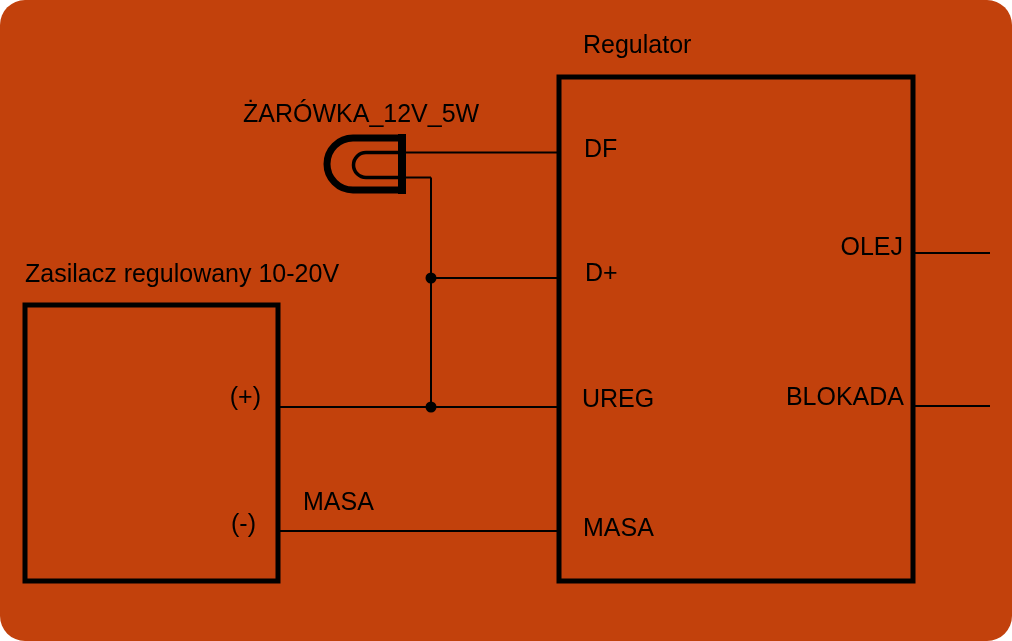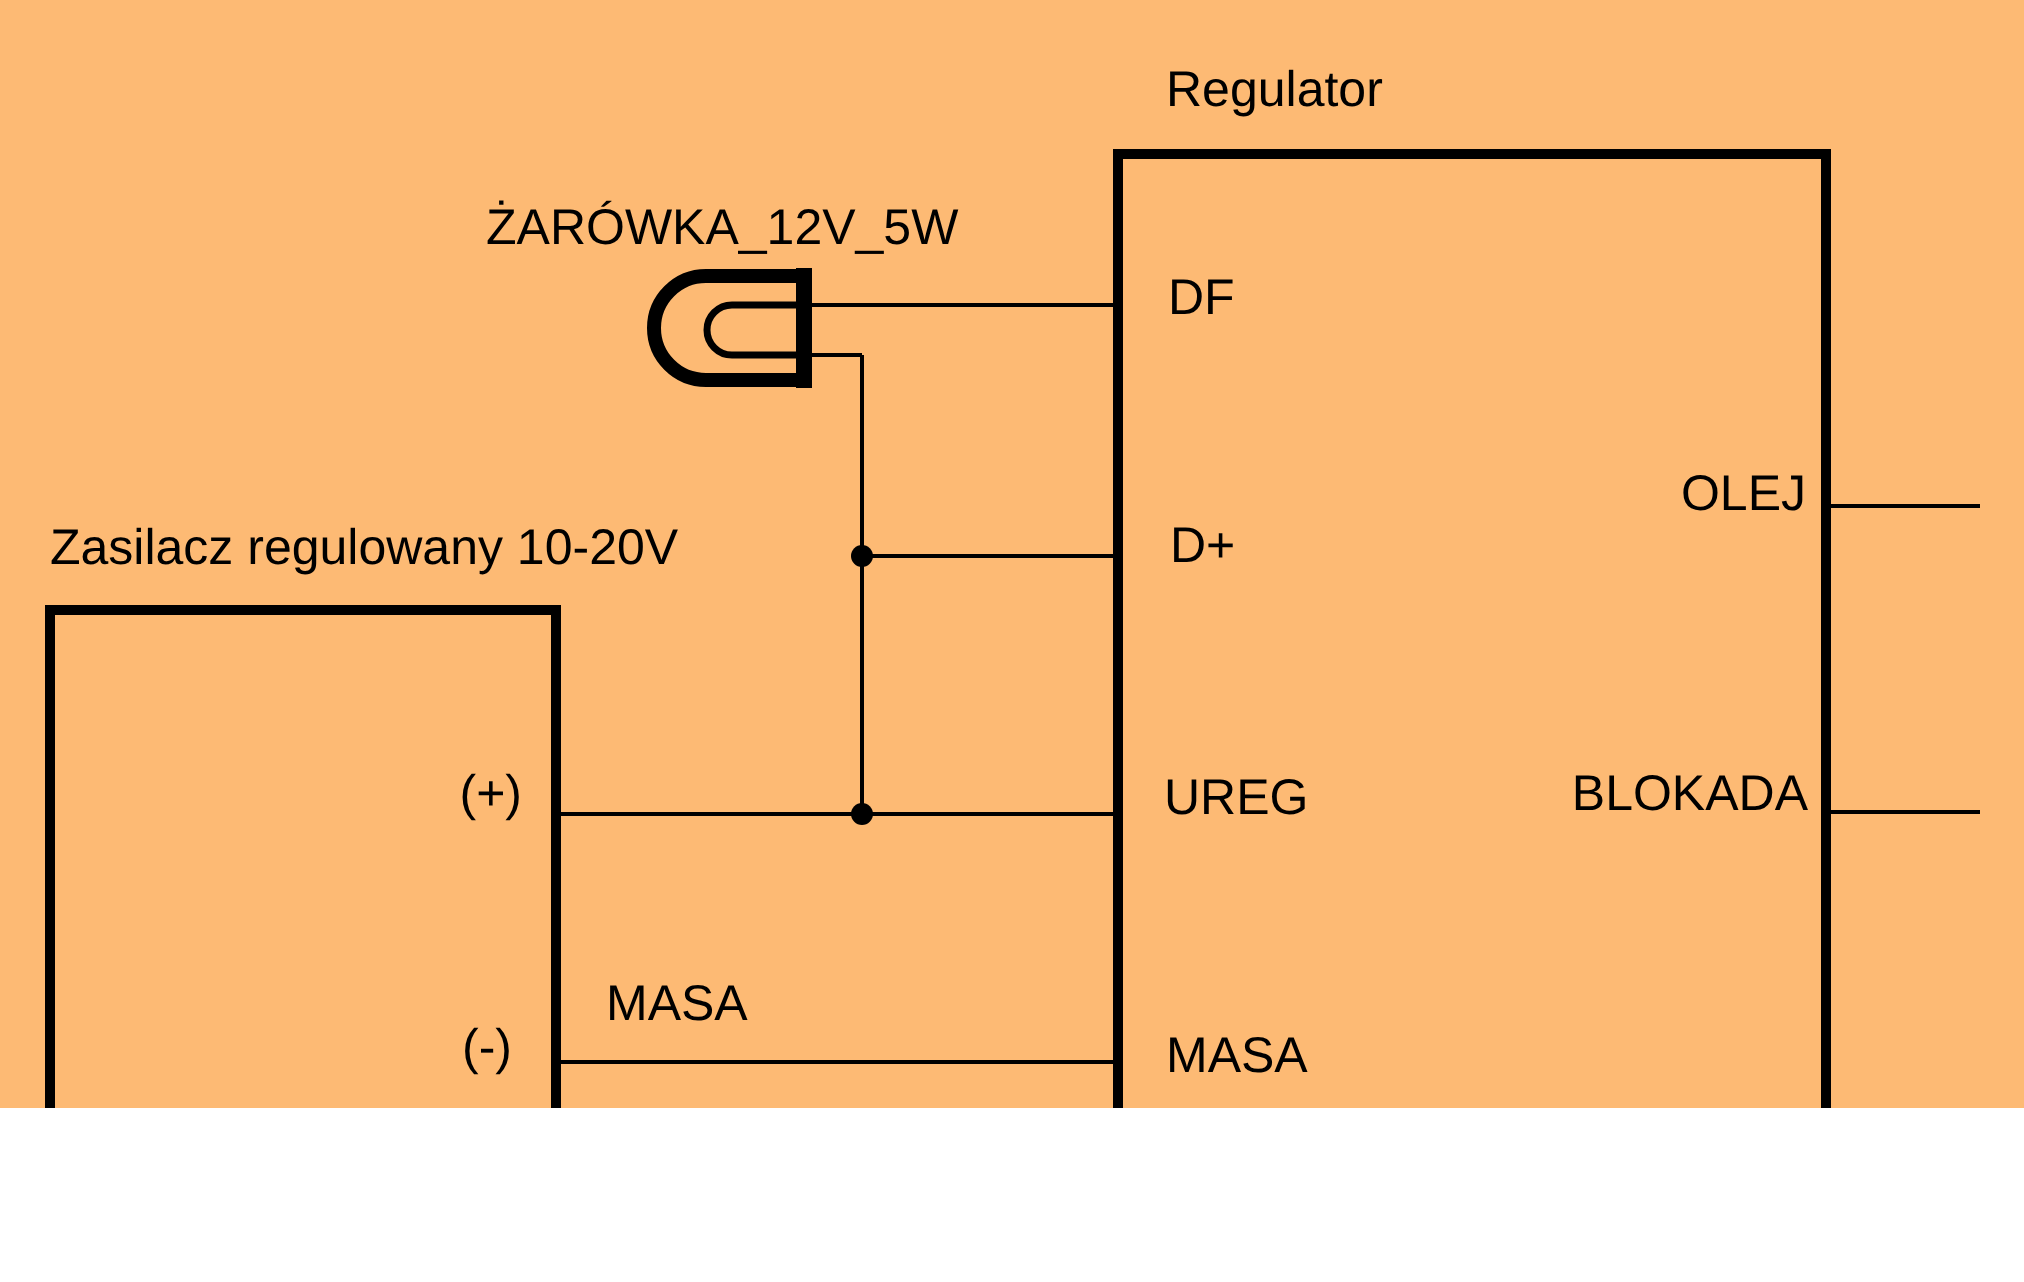--- a/index.html
+++ b/index.html
@@ -3,23 +3,24 @@
 <meta charset="utf-8">
 <style>
   html, body {
     margin: 0;
     padding: 0;
     background: #ffffff;
   }
   .canvas {
     position: relative;
     width: 1012px;
-    height: 554px;
-    background: #fdba74;
+    height: 641px;
+    background: #c2410c;
     overflow: hidden;
+    border-radius: 25px;
   }
   svg {
     display: block;
     font-family: "Liberation Sans", sans-serif;
   }
   text {
     font-size: 25px;
     fill: #000000;
   }
   .wire {

